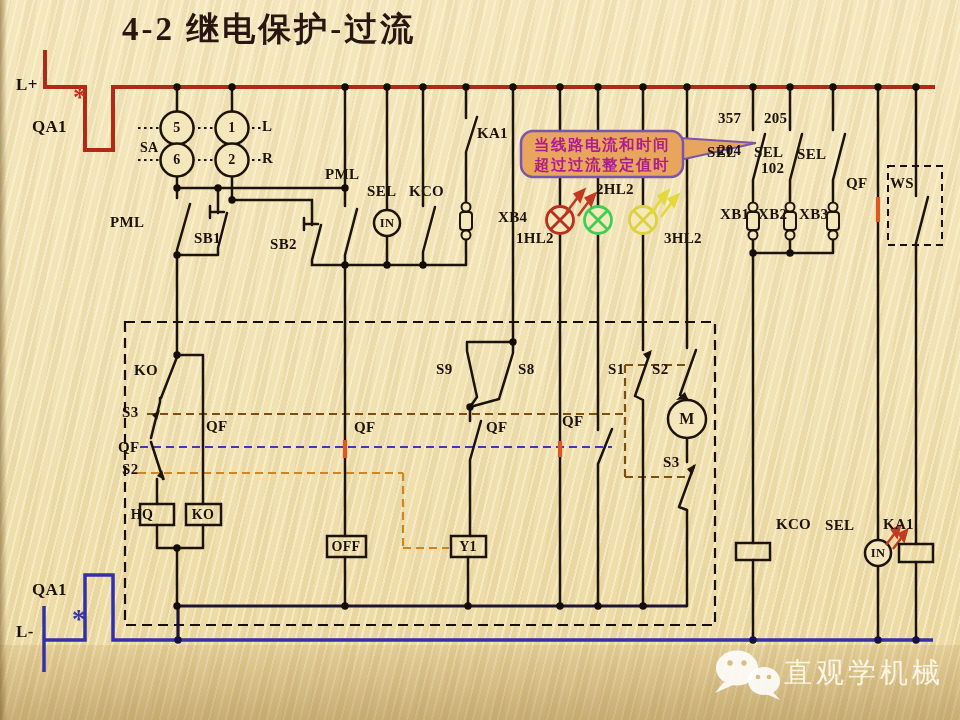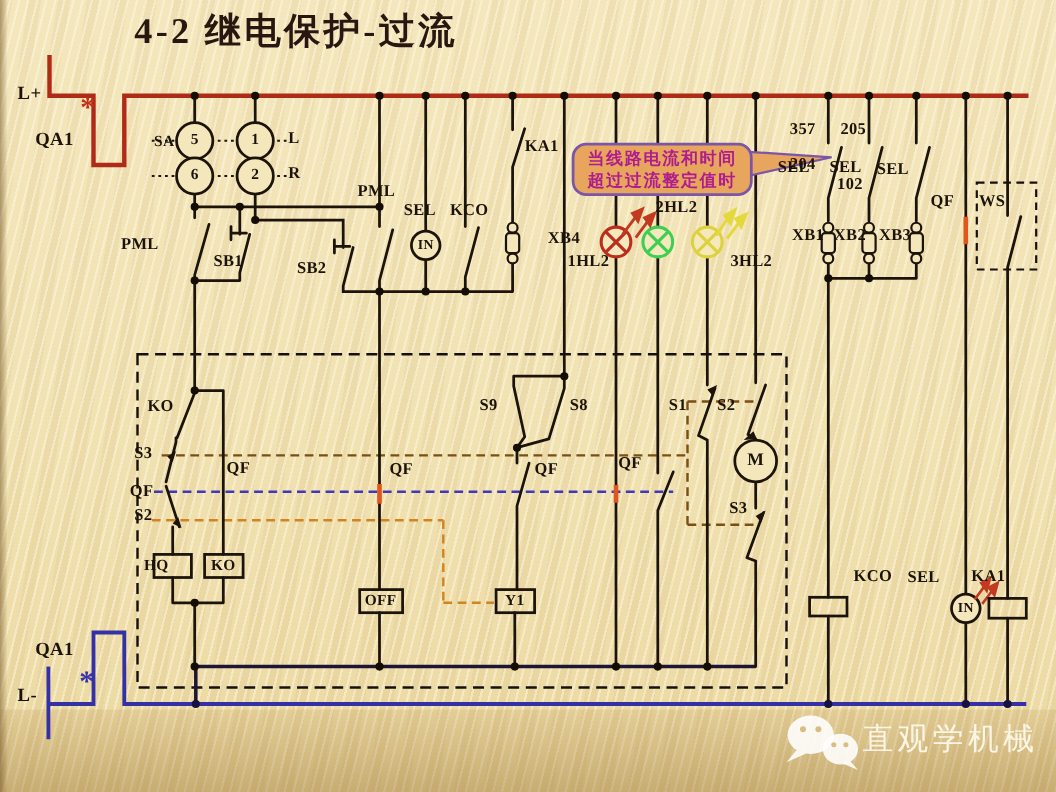--- a/index.html
+++ b/index.html
@@ -231,21 +231,21 @@
       <circle cx="769" cy="677" r="2.3" fill="#d9bd85"></circle>
   </g>
 </svg>
 
 <span class="title">4-2  继电保护-过流</span>
 
 <span class="lbl" style="left:16px;top:76px;font-size:17px">L+</span>
 <span class="lbl" style="left:32px;top:118px;font-size:17px">QA1</span>
 <span class="star red" style="left:73px;top:84px">*</span>
 
-<span class="lbl sm" style="left:140px;top:123px">SA</span>
+<span class="lbl sm" style="left:140px;top:141px">SA</span>
 <span class="lbl c sm" style="left:177px;top:128px">5</span>
 <span class="lbl c sm" style="left:232px;top:128px">1</span>
 <span class="lbl c sm" style="left:177px;top:160px">6</span>
 <span class="lbl c sm" style="left:232px;top:160px">2</span>
 <span class="lbl" style="left:262px;top:119px">L</span>
 <span class="lbl" style="left:262px;top:151px">R</span>
 
 <span class="lbl" style="left:110px;top:215px">PML</span>
 <span class="lbl" style="left:194px;top:231px">SB1</span>
 <span class="lbl" style="left:270px;top:237px">SB2</span>

